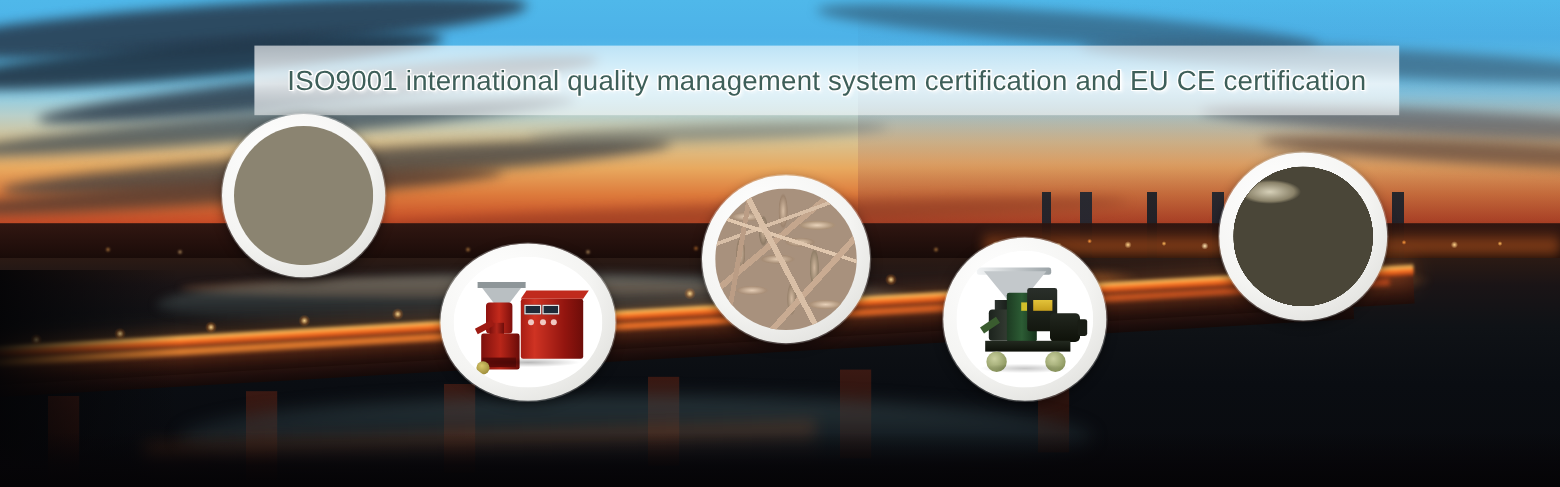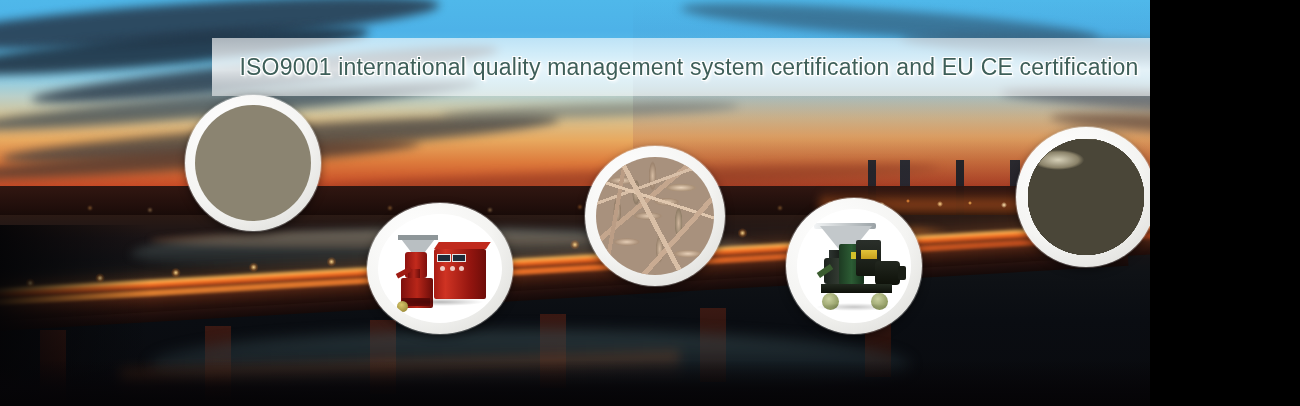--- a/index.html
+++ b/index.html
@@ -1,21 +1,21 @@
 <!DOCTYPE html>
 <html><head>
 <meta charset="utf-8">
 <style>
   * { margin:0; padding:0; box-sizing:border-box; }
   html,body { background:#000; }
   body { font-family:"Liberation Sans", sans-serif; }
 
   .banner {
     position:relative;
-    width:1150px; height:406px;
+    width:1300px; height:406px;
     overflow:hidden;
     background:#07060a;
   }
 
   
   .sky {
     position:absolute; inset:0 0 46% 0;
     background:
       linear-gradient(to bottom,
         #4fb8ea 0%,

